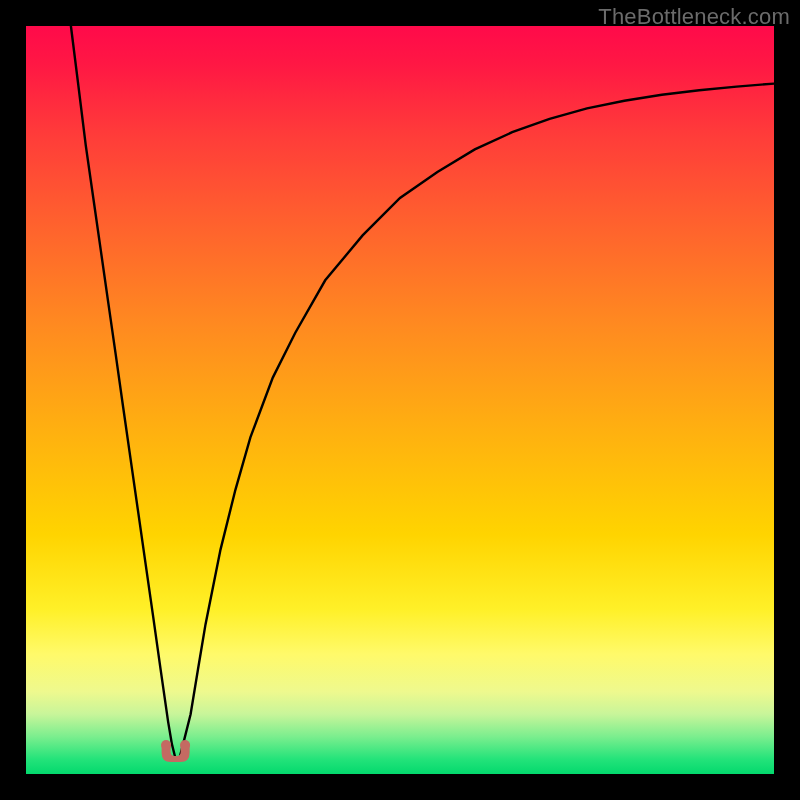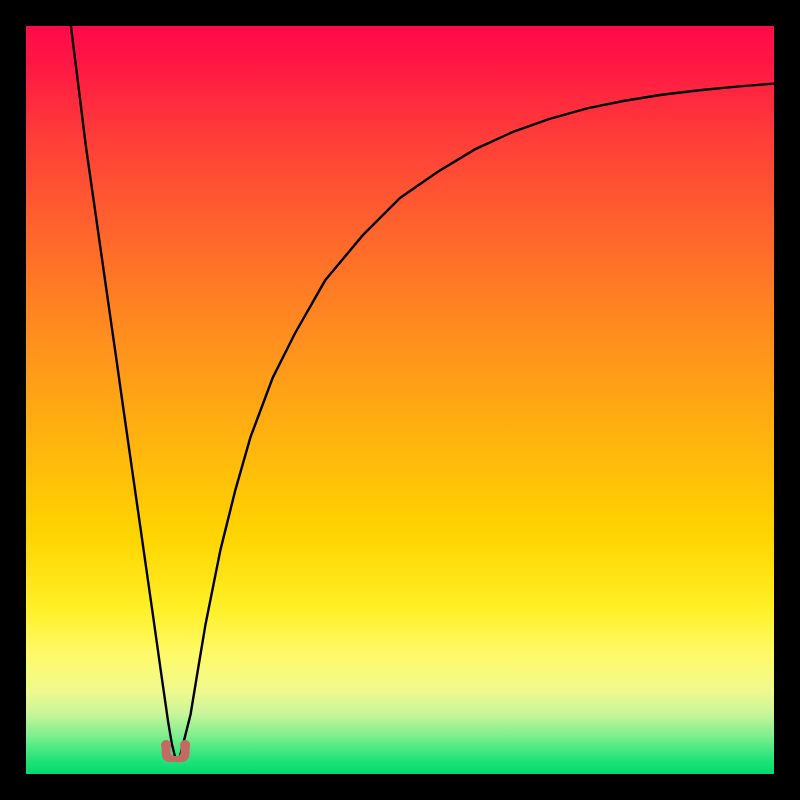--- a/index.html
+++ b/index.html
@@ -62,20 +62,21 @@
     overflow: visible;
   }
   .thumb {
     fill: #c46a62;
   }
 </style>
 </head>
 <body>
 
 <div class="frame">
+  <div class="watermark">TheBottleneck.com</div>
 
   <div class="plot">
     <div class="gradient"></div>
 
     <svg class="curve" viewBox="0 0 748 748" preserveAspectRatio="none">
       <path id="curve-path" fill="none" stroke="#000" stroke-width="2.4" stroke-linecap="round" d="M44.9,0.0 L52.4,59.8 L59.8,119.7 L67.3,172.0 L74.8,224.4 L82.3,276.8 L89.8,329.1 L97.2,381.5 L104.7,433.8 L112.2,486.2 L119.7,538.6 L127.2,590.9 L134.6,643.3 L142.1,695.6 L145.9,718.1 L149.6,733.0 L153.3,733.0 L157.1,718.1 L164.6,688.2 L172.0,643.3 L179.5,598.4 L194.5,523.6 L209.4,463.8 L224.4,411.4 L246.8,351.6 L269.3,306.7 L299.2,254.3 L336.6,209.4 L374.0,172.0 L411.4,145.9 L448.8,123.4 L486.2,106.2 L523.6,92.8 L561.0,82.3 L598.4,74.8 L635.8,68.8 L673.2,64.3 L710.6,60.6 L748.0,57.6 "></path>
 
       <g id="thumb">
           <path d="M 135.6,718.032 L 135.6,727.032 Q 135.6,736.032 144.6,736.032 L 154.6,736.032 Q 163.6,736.032 163.6,727.032 L 163.6,718.032 L 154.6,718.032 L 154.6,726.032 Q 154.6,730.032 150.6,730.032 L 148.6,730.032 Q 144.6,730.032 144.6,726.032 L 144.6,718.032 Z" class="thumb"></path>
           <circle cx="140.1" cy="719.032" r="5" class="thumb"></circle>

